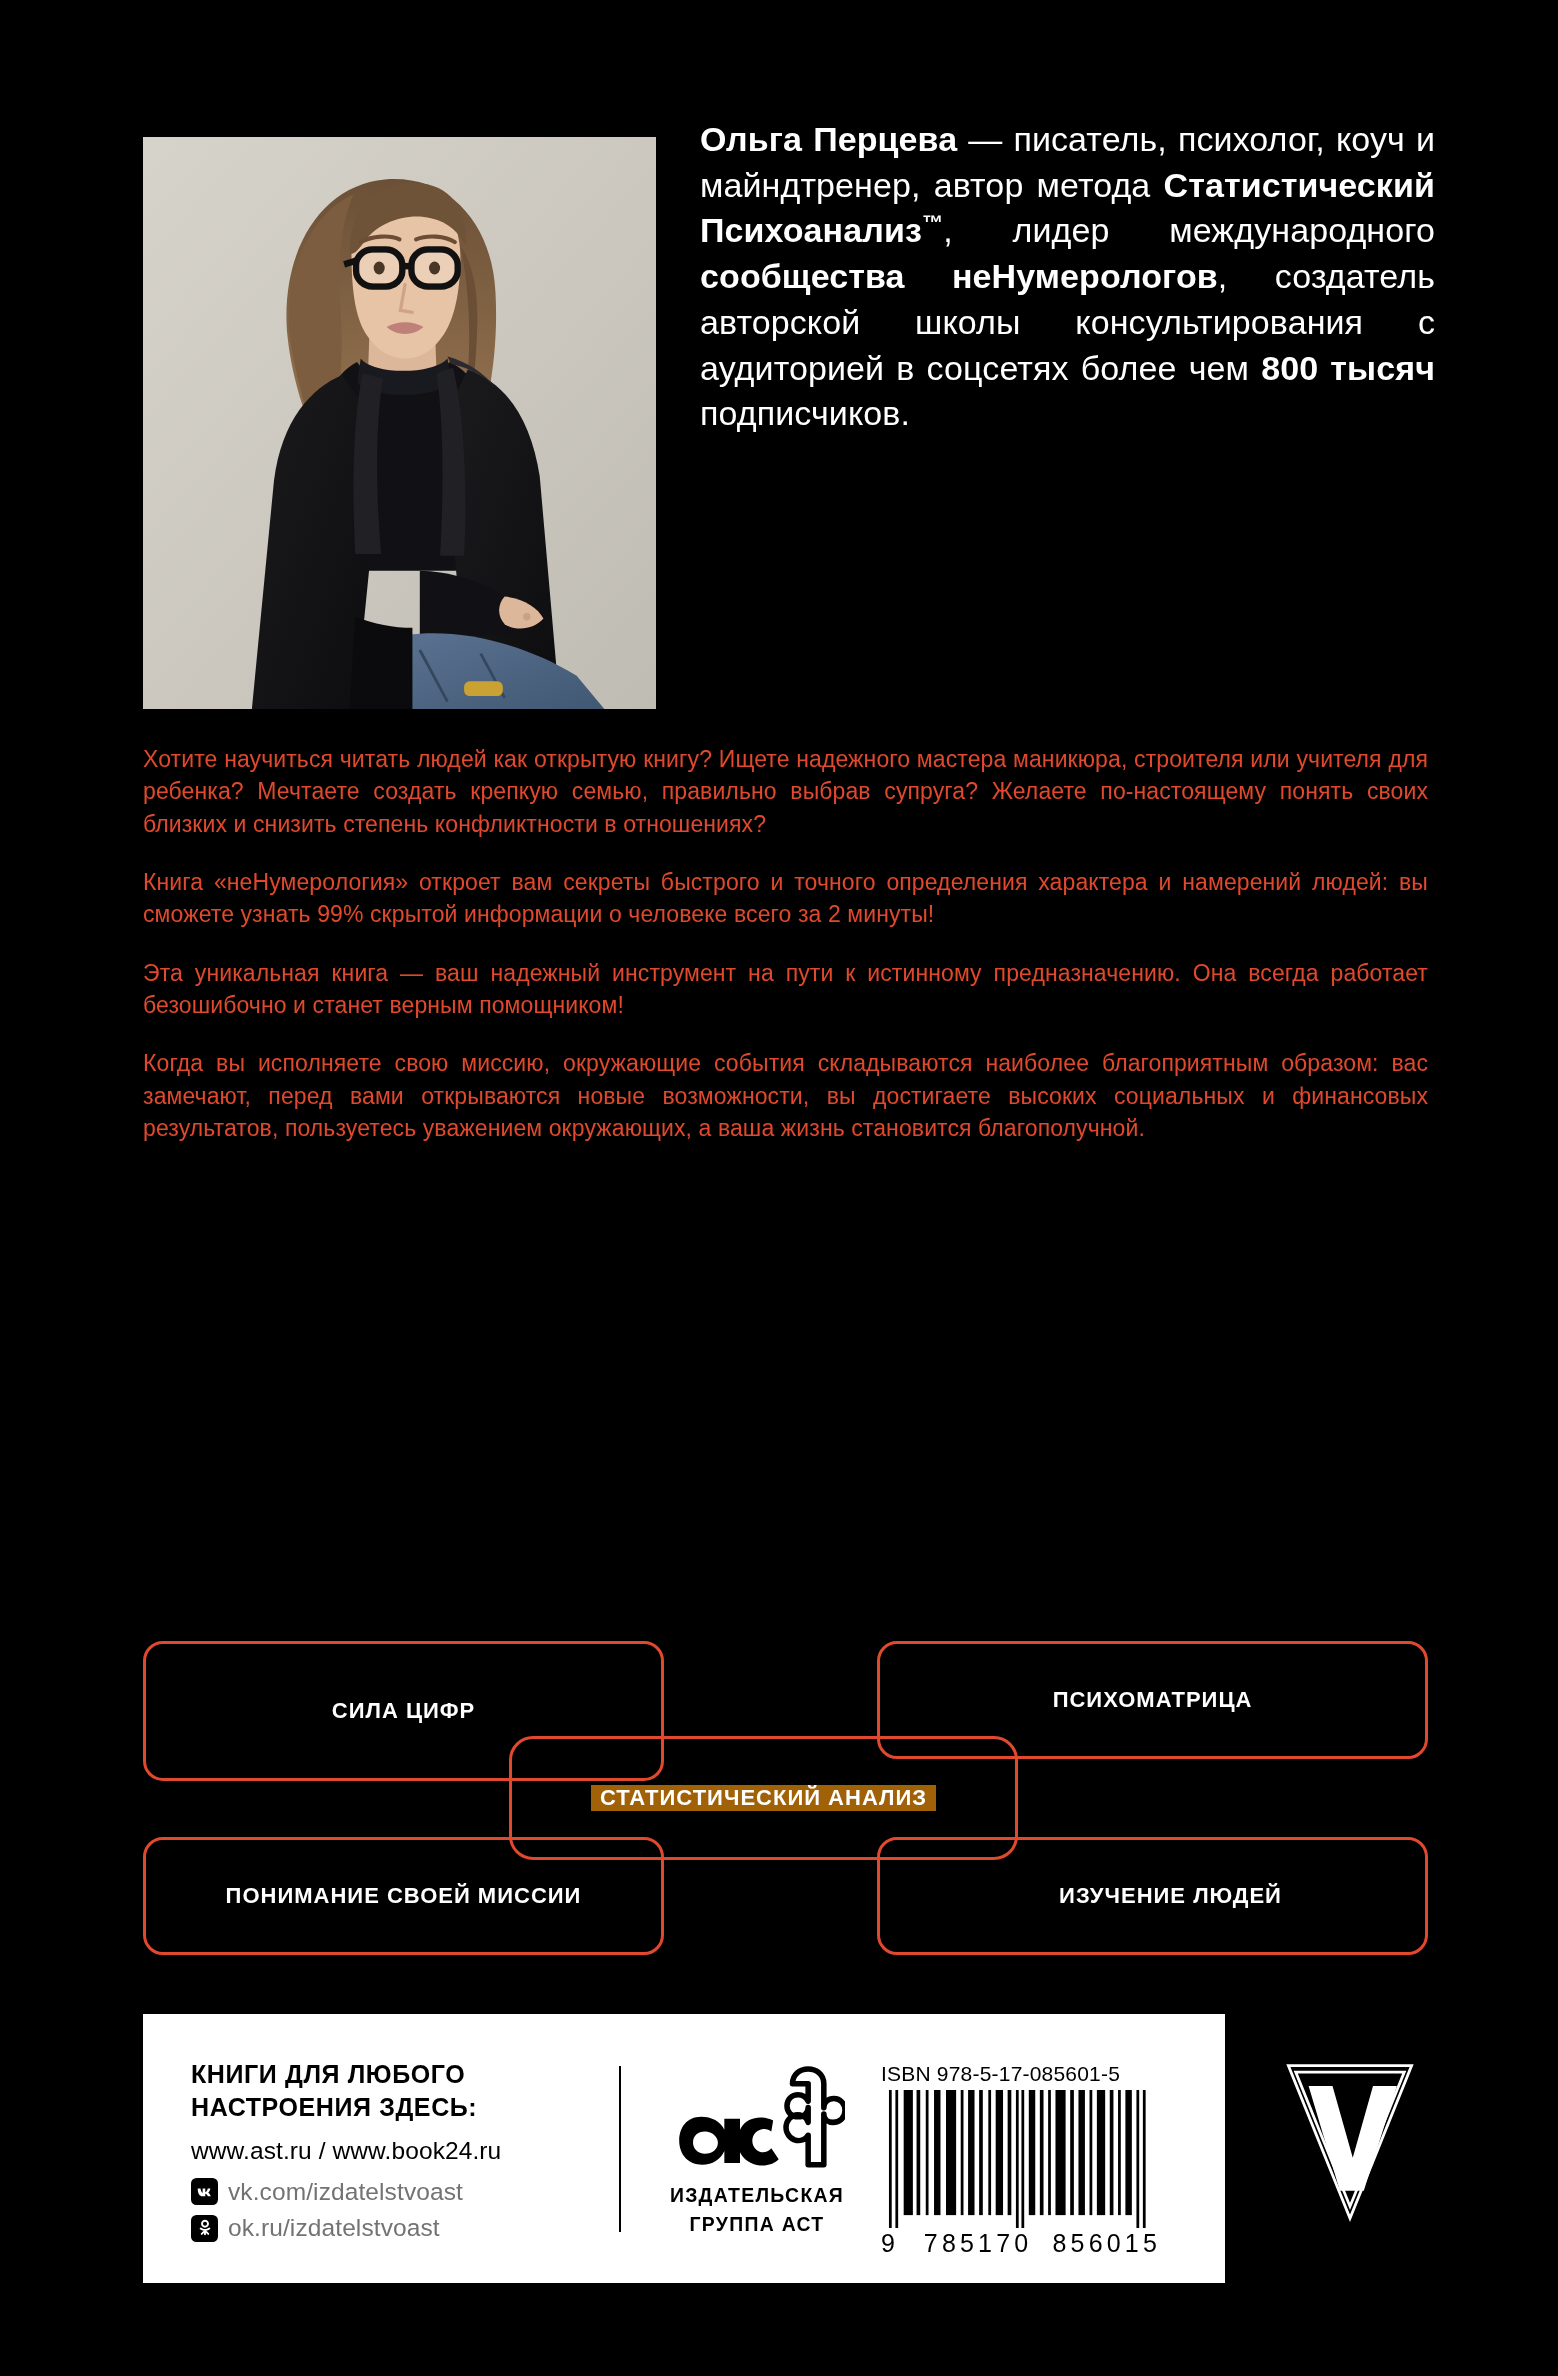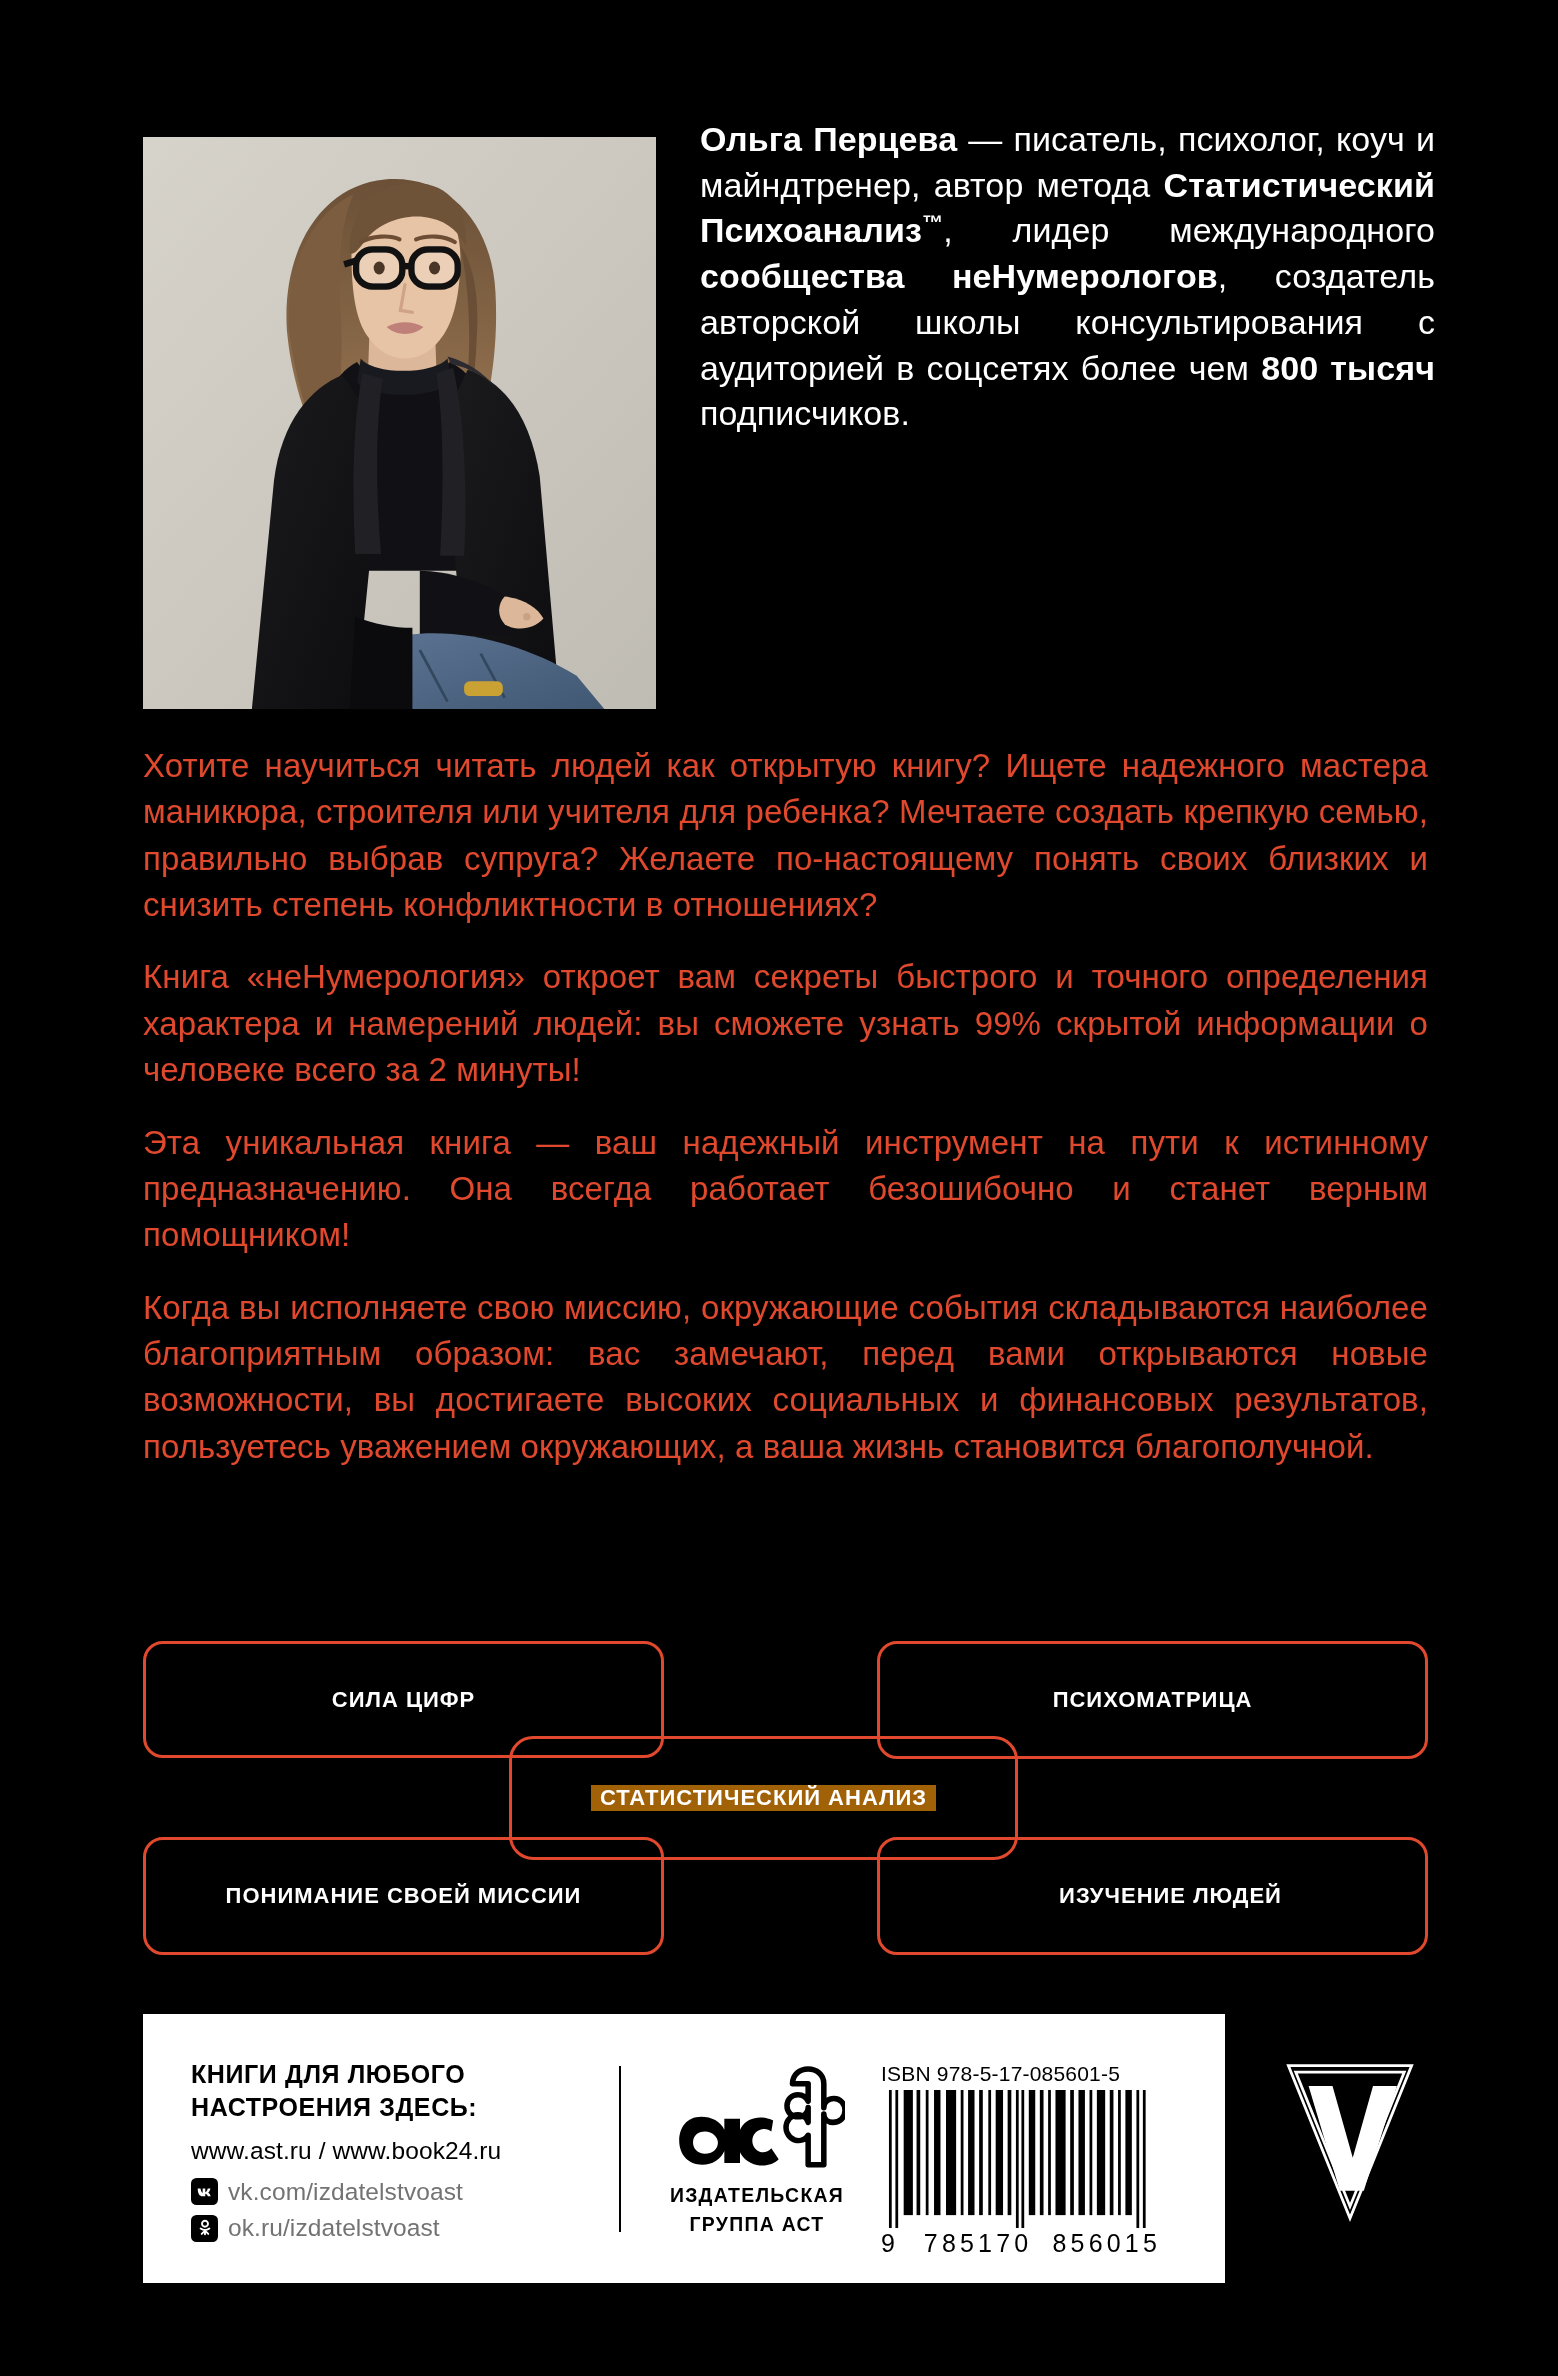--- a/index.html
+++ b/index.html
@@ -53,21 +53,21 @@
 
   
   .body-copy {
     position:absolute;
     left:143px;
     top:743px;
     width:1285px;
   }
   .body-copy p {
     color:#e0492d;
-    font-size:33px;
+    font-size:23px;
     line-height:1.405;
     text-align:justify;
     text-justify:inter-word;
     margin-bottom:26px;
     letter-spacing:0.1px;
   }
   .body-copy p:last-child { margin-bottom:0; }
 
   
   .diagram {
@@ -83,21 +83,21 @@
     border-radius:20px;
     display:flex;
     align-items:center;
     justify-content:center;
     color:#ffffff;
     font-size:22px;
     font-weight:700;
     letter-spacing:1px;
     background:transparent;
   }
-  .dbox-tl { left:0;    top:0;    width:521px; height:117px; }
+  .dbox-tl { left:0;    top:0;    width:521px; height:140px; }
   .dbox-tr { left:734px;top:0;    width:551px; height:118px; }
   .dbox-bl { left:0;    top:196px;width:521px; height:118px; }
   .dbox-br { left:734px;top:196px;width:551px; height:118px;padding-left:36px; }
   .dbox-c  {
     left:366px; top:95px; width:509px; height:124px;
     border-radius:24px;
     z-index:3;
     font-size:22px;
   }
   .dbox-c .label-bg {

